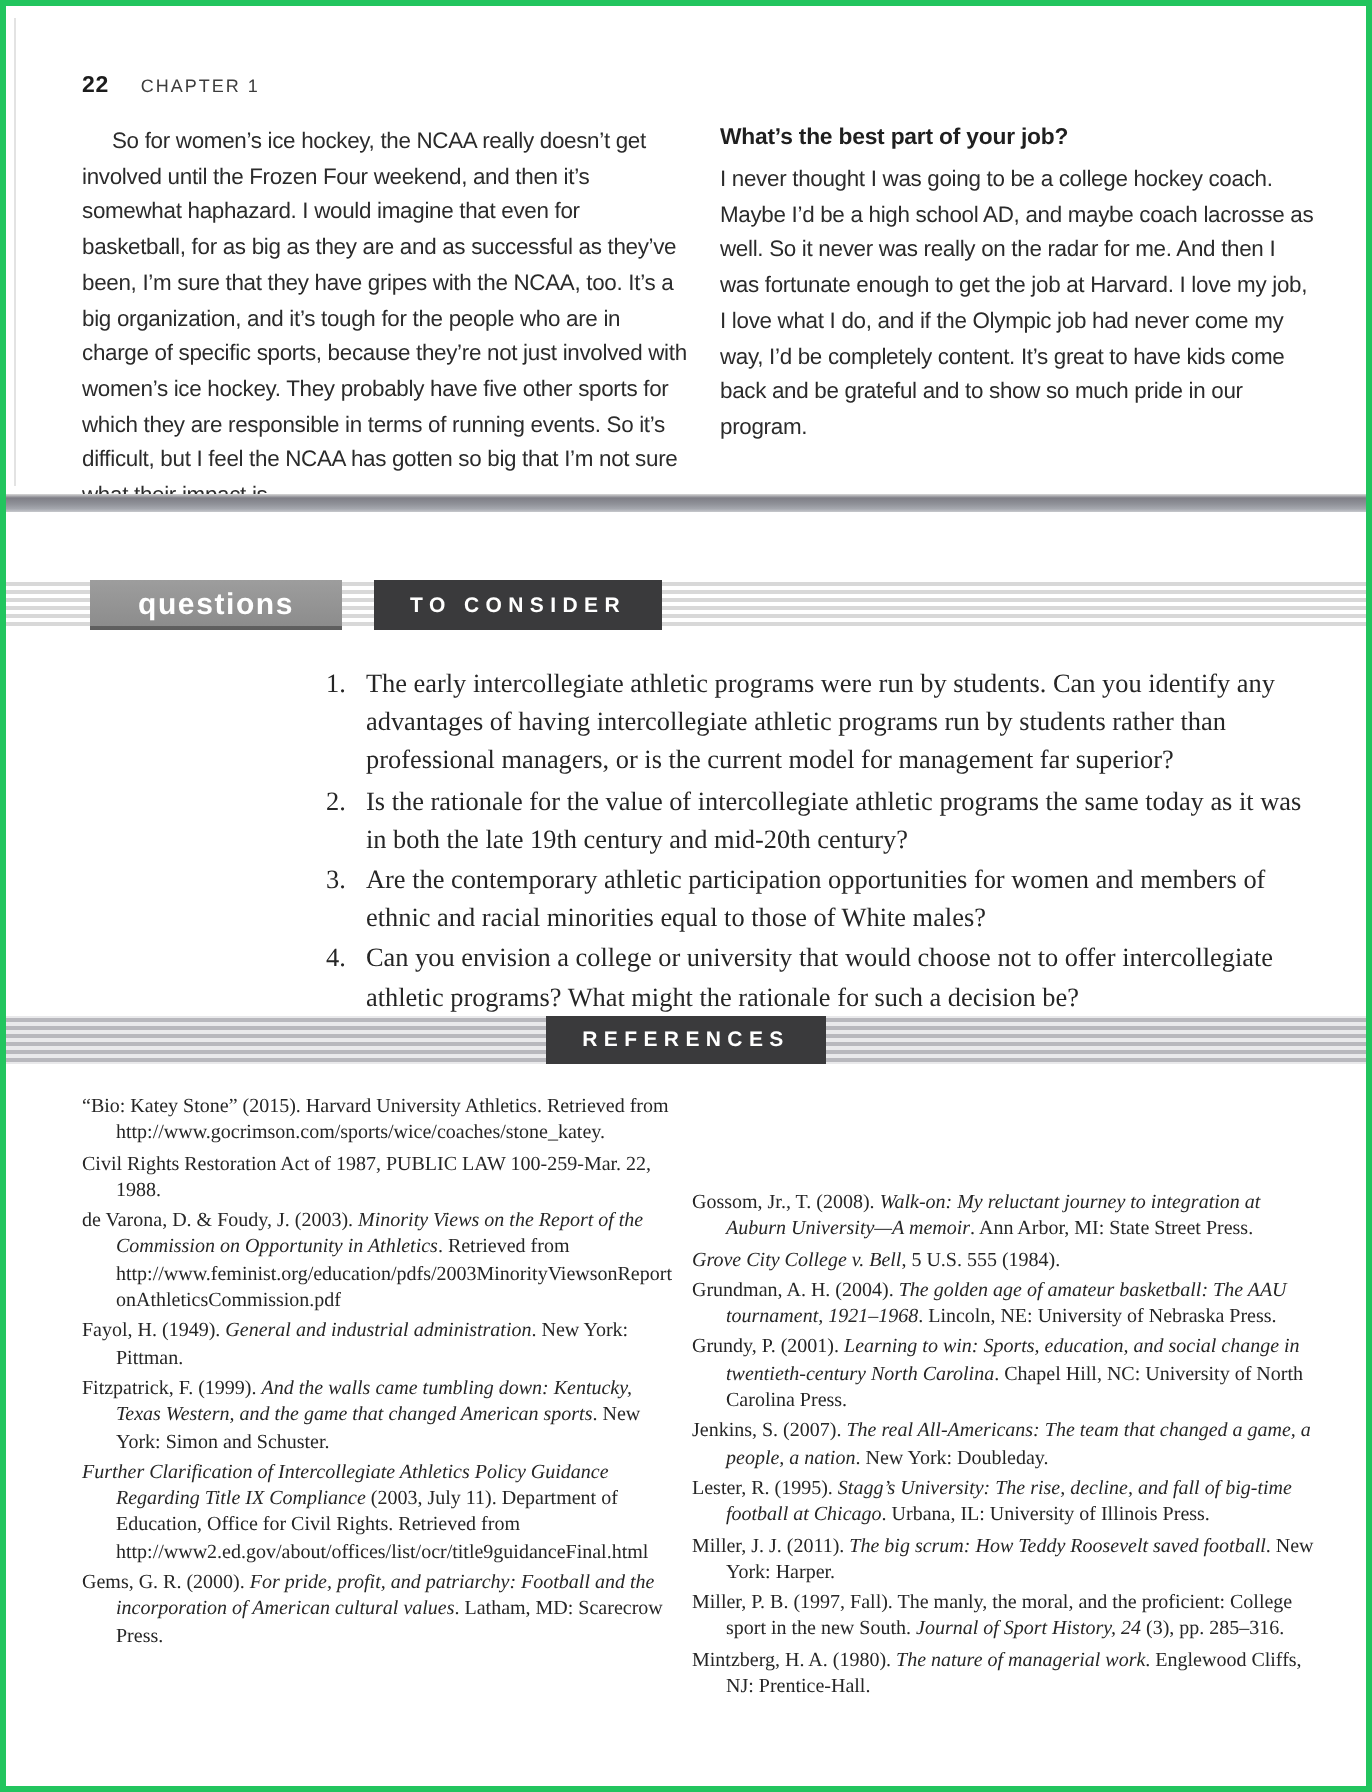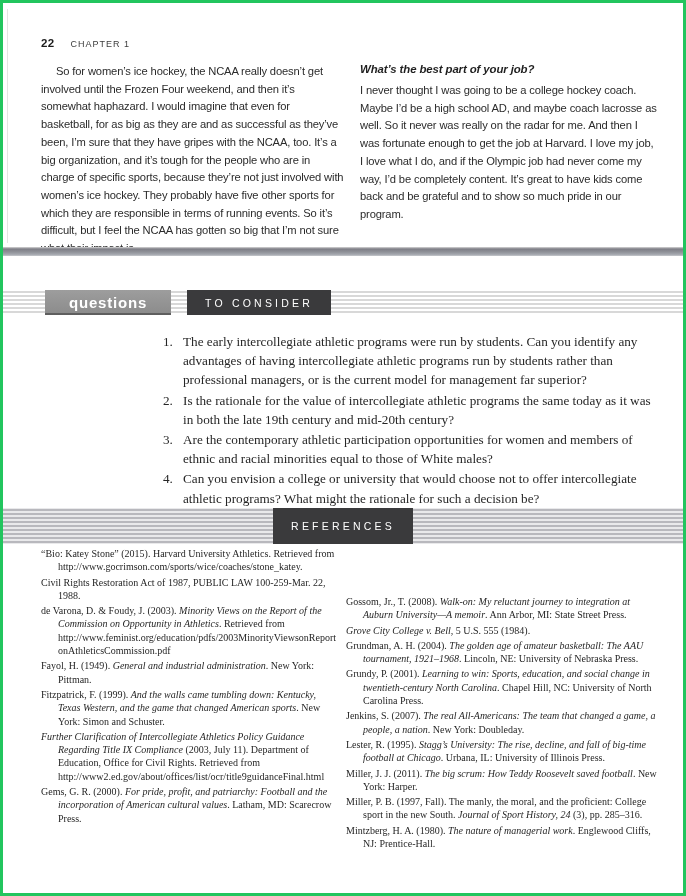--- a/index.html
+++ b/index.html
@@ -24,50 +24,50 @@
   
   .interview{position:absolute;top:60px;left:38px;right:26px;display:flex;gap:16px;}
   .interview .col-left{width:303px;flex:0 0 auto;}
   .interview .col-right{flex:1 1 auto;}
   .body-sans{
     margin:0;font-size:11.2px;line-height:17.7px;color:#2b2b2b;
     letter-spacing:-.15px;text-align:left;
   }
   .first-indent{text-indent:15px;}
   .q-heading{
-    margin:0 0 7px 0;font-size:11.4px;font-weight:bold;font-style:italic;
+    margin:0 0 7px 0;font-size:11.4px;font-weight:bold;
     color:#1f1f1f;letter-spacing:-.1px;
   }
 
   
   .rule-bar{
     position:absolute;top:244px;left:0;right:0;height:9px;
     background:linear-gradient(180deg,#d8d8d8 0%,#7e7e86 22%,#8f9198 55%,#a4a7ae 82%,#c6c8cc 100%);
   }
 
   
   .stripe-band{position:absolute;left:0;right:0;display:flex;align-items:stretch;}
   .questions-band{
     top:287px;height:25px;padding-left:42px;
     background:repeating-linear-gradient(180deg,#ffffff 0 1px,#d8d8d8 1px 3px,#ffffff 3px 4px);
   }
   .refs-band{
-    top:505px;height:36px;justify-content:center;
+    top:505px;height:24px;justify-content:center;
     background:repeating-linear-gradient(180deg,#e9e9eb 0 1px,#b8b8bd 1px 3px,#e9e9eb 3px 4px);
   }
   .label-gray{
     display:flex;align-items:center;padding:0 24px;margin-right:16px;
     background:linear-gradient(180deg,#9d9d9d,#8b8b8b);
     box-shadow:inset 0 -2px 0 rgba(40,40,40,.45);
     color:#ffffff;font-size:15px;font-weight:bold;letter-spacing:.8px;
   }
   .label-dark{
     display:flex;align-items:center;padding:0 18px;
     background:#3a3a3c;color:#ffffff;
-    font-size:10.5px;font-weight:normal;letter-spacing:3.2px;
+    font-size:10.5px;font-weight:bold;letter-spacing:3.2px;
   }
 
   
   .questions-list{position:absolute;top:329px;left:160px;width:498px;}
   .q-item{display:flex;margin:0 0 1px 0;}
   .q-num{
     flex:0 0 20px;text-align:left;
     font-family:"Liberation Serif",serif;font-size:13.2px;line-height:19.2px;color:#262626;
   }
   .q-text{

